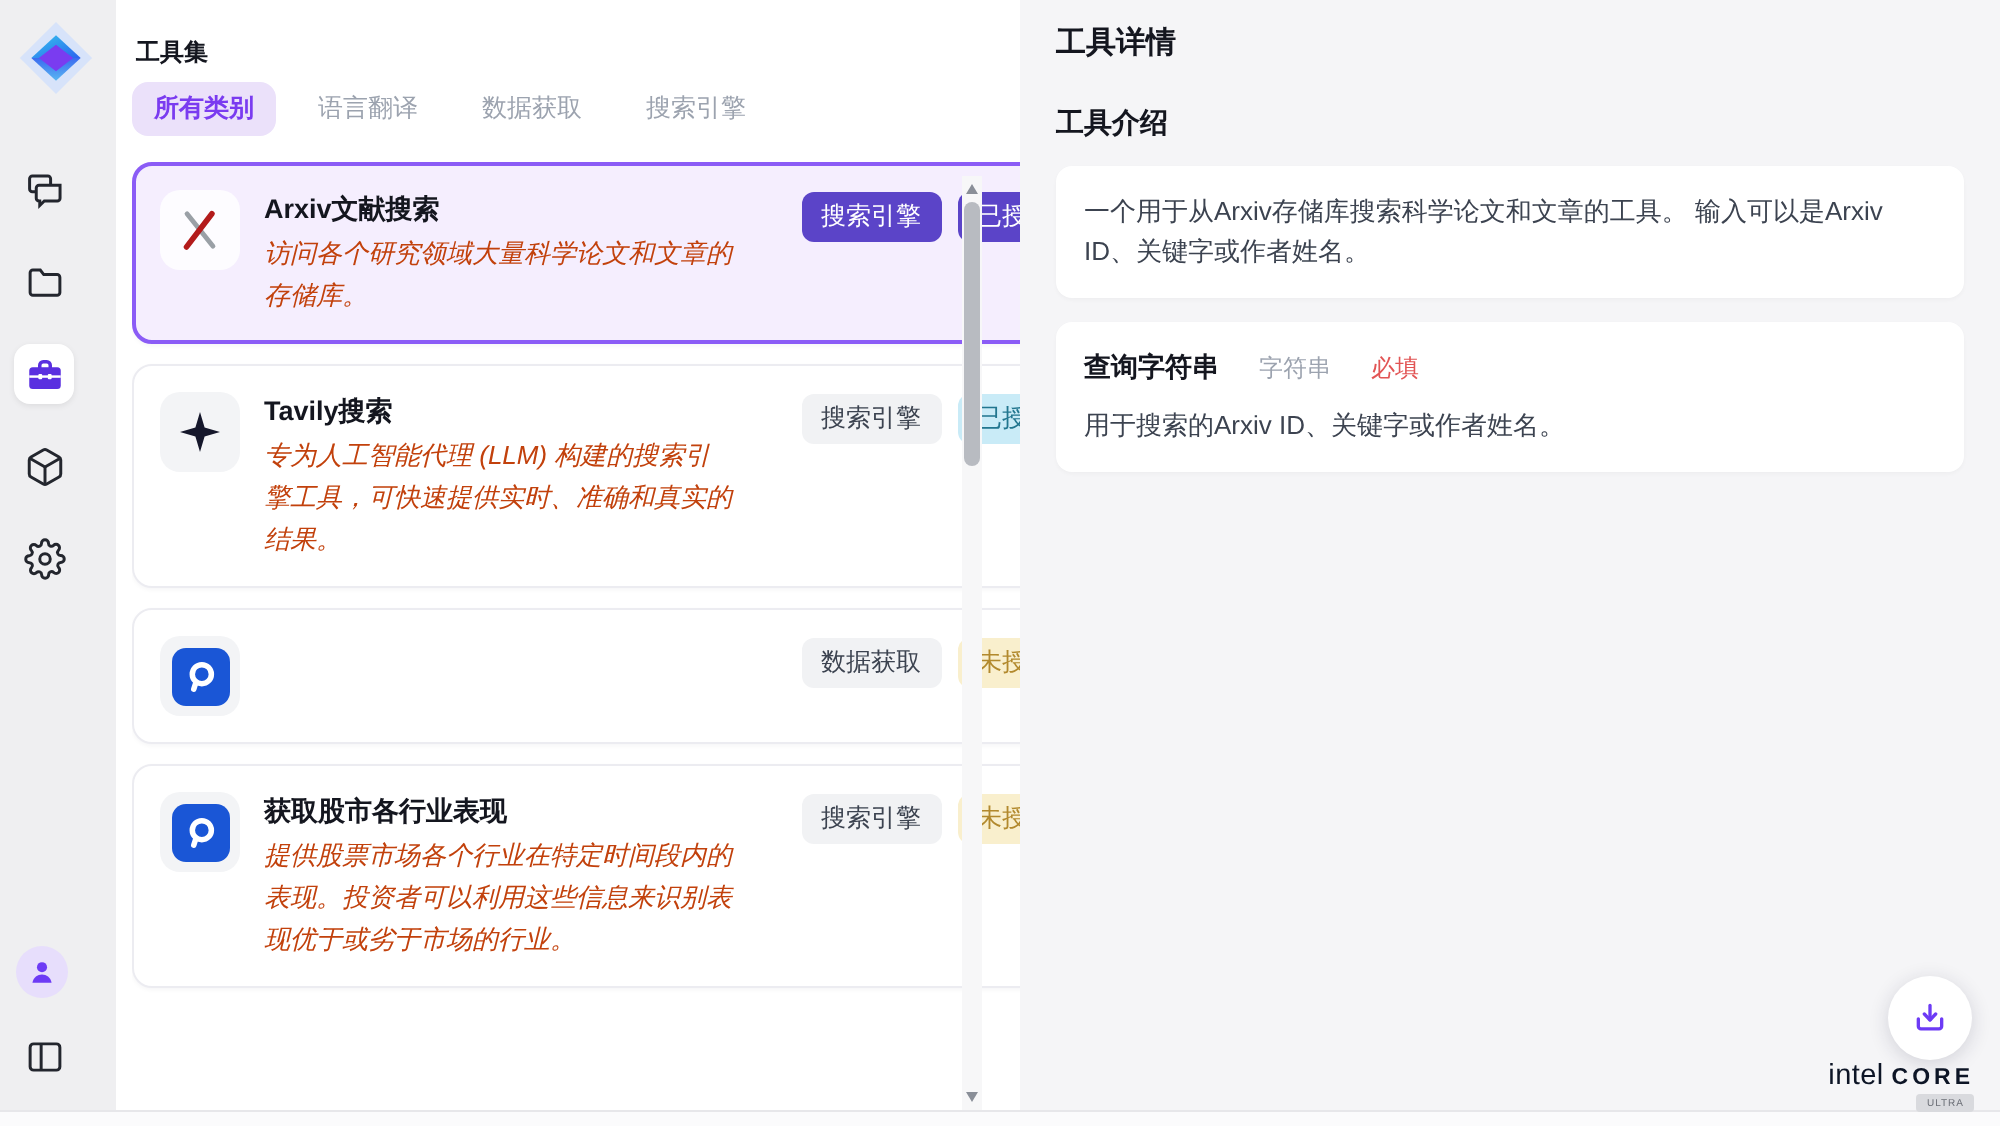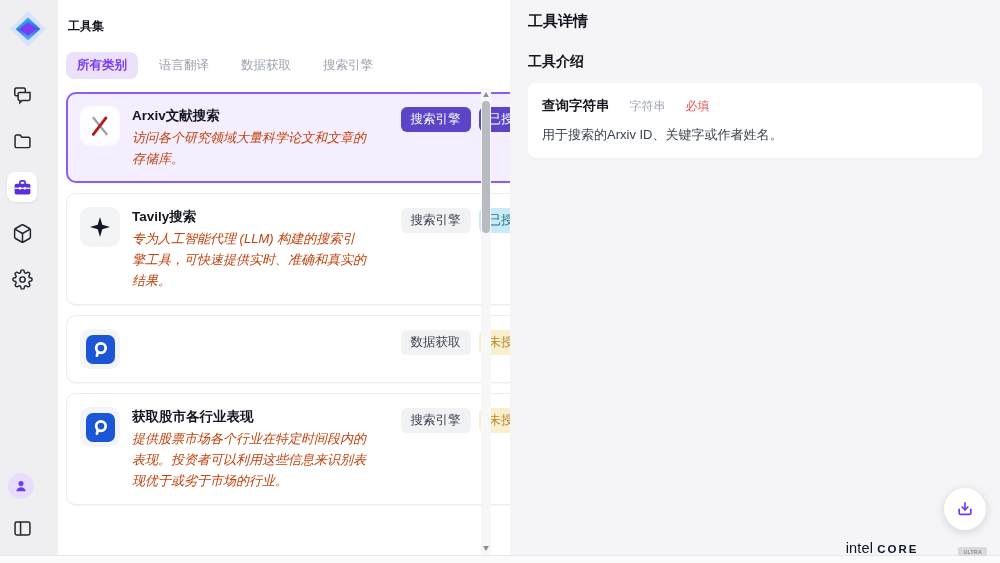--- a/index.html
+++ b/index.html
@@ -14,21 +14,21 @@
   .rail-btn { width:30px; height:30px; margin:0 0 16px 7px; border-radius:8px;
     display:flex; align-items:center; justify-content:center; cursor:pointer; }
   .rail-btn.active { background:#ffffff; box-shadow:0 1px 3px rgba(0,0,0,.08); }
   .rail-bottom { margin-top:auto; display:flex; flex-direction:column; align-items:flex-start; padding-bottom:12px; }
   .avatar-circle { width:26px; height:26px; margin:0 0 14px 8px; border-radius:50%;
     background:#e7defc; display:flex; align-items:center; justify-content:center; cursor:pointer; }
 
   
   .list-panel { width:452px; background:#ffffff; padding:18px 0 0 8px; position:relative; flex-shrink:0; }
   .panel-title { font-size:12px; font-weight:bold; color:#14161f; margin-left:2px; }
-  .tabs { display:flex; align-items:center; gap:10px; margin-top:17px;text-align:center; }
+  .tabs { display:flex; align-items:center; gap:10px; margin-top:6px;text-align:center; }
   .tab { font-size:12.5px; color:#9ca3af; padding:5px 11px; border-radius:8px; cursor:pointer; white-space:nowrap; }
   .tab.active { background:#ebe1fa; color:#7a3bf0; font-weight:bold; }
 
   .cards { margin-top:13px; height:467px; overflow:hidden; width:484px; display:flex; flex-direction:column; gap:10px; }
   .card { background:#fff; border:1px solid #ececf1; border-radius:10px; padding:13px 13px;
     display:flex; gap:12px; box-shadow:0 1px 2px rgba(20,20,40,.04); cursor:pointer; flex-shrink:0; }
   .card.selected { border:2px solid #8b5cf6; background:#f5eefe; padding:12px 12px; }
   .tool-icon { width:40px; height:40px; border-radius:10px; background:#f3f4f6;
     display:flex; align-items:center; justify-content:center; flex-shrink:0; }
   .card.selected .tool-icon { background:#fdfcff; }
@@ -60,21 +60,21 @@
   .param-head { display:flex; align-items:flex-start; gap:20px; }
   .param-name { font-size:13.5px; font-weight:bold; color:#14161f; }
   .param-type { font-size:12px; color:#9ca3af; }
   .param-req { font-size:12px; color:#e25555; }
   .param-desc { margin-top:9px; font-size:13px; color:#3c4350; }
 
   
   .fab { position:absolute; right:14px; bottom:33px; width:42px; height:42px; border-radius:50%;
     background:#ffffff; box-shadow:0 2px 10px rgba(30,30,60,.16); display:flex;
     align-items:center; justify-content:center; cursor:pointer; }
-  .brand { position:absolute; right:13px; bottom:7px; display:flex; flex-direction:row; align-items:flex-end;gap:40px; }
+  .brand { position:absolute; right:13px; bottom:7px; display:flex; flex-direction:column; align-items:flex-end; }
   .brand-row { display:flex; align-items:baseline; gap:4px; }
   .brand-intel { font-size:14.5px; font-weight:500; color:#0d1526; letter-spacing:.2px; }
   .brand-core { font-size:11.5px; font-weight:600; color:#0d1526; letter-spacing:2px; }
   .brand-badge { margin-top:1px; background:#d9dade; color:#6b6e76; font-size:5px; letter-spacing:.5px;
     padding:1.5px 5px; border-radius:2px; text-transform:uppercase; }
 
   .bottom-strip { height:8px; background:#fbfbfc; border-top:1px solid #e7e7ea; }
 </style>
 </head>
 <body>
@@ -236,20 +236,21 @@
       <div class="sb-arrow sb-up"></div>
       <div class="sb-thumb"></div>
       <div class="sb-arrow sb-down"></div>
     </div>
   </div>
 
   <div class="detail-panel">
     <div class="detail-title">工具详情</div>
 
     <div class="section-h">工具介绍</div>
+    <div class="white-box">一个用于从Arxiv存储库搜索科学论文和文章的工具。 输入可以是Arxiv ID、关键字或作者姓名。</div>
 
     <div class="white-box">
       <div class="param-head">
         <span class="param-name">查询字符串</span>
         <span class="param-type">字符串</span>
         <span class="param-req">必填</span>
       </div>
       <div class="param-desc">用于搜索的Arxiv ID、关键字或作者姓名。</div>
     </div>
   </div>

